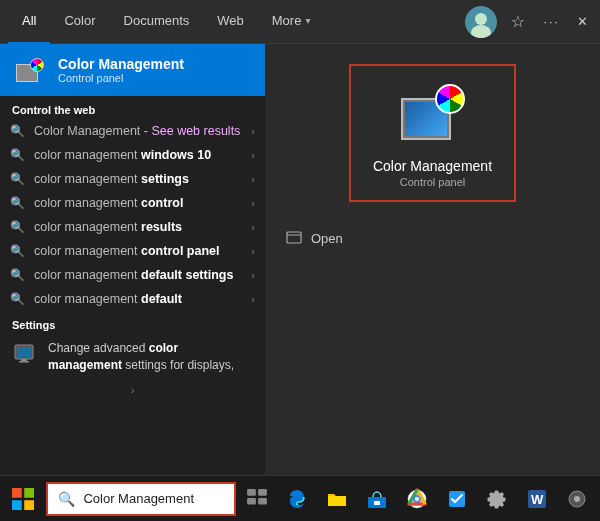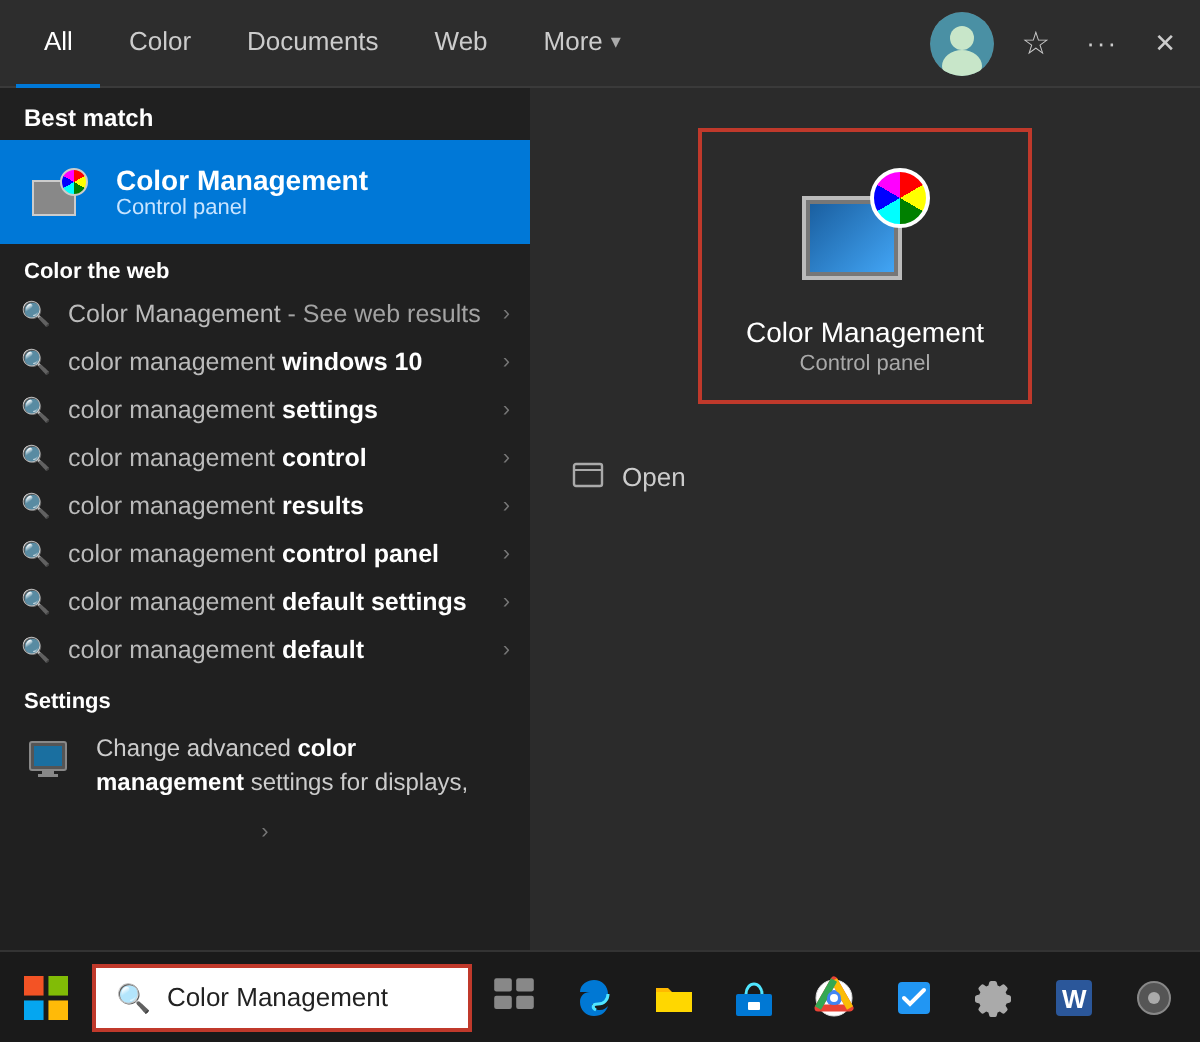--- a/index.html
+++ b/index.html
@@ -410,42 +410,41 @@
       <div class="nav-icon-btn">☆</div>
       <div class="nav-icon-btn" style="letter-spacing:1px; font-size:13px;">···</div>
       <div class="nav-icon-btn" style="font-size:13px;">✕</div>
     </div>
   </div>
 
   <div class="content">
 
     <div class="left-panel">
 
-      <div class="section-label">Best match</div>
 
       <div class="best-match-item">
         <div class="best-match-icon">
           <div class="cm-icon-small">
             <div class="cm-icon-small-monitor"></div>
             <div class="cm-icon-small-palette"></div>
           </div>
         </div>
         <div class="best-match-text">
           <span class="best-match-title">Color Management</span>
           <span class="best-match-subtitle">Control panel</span>
         </div>
       </div>
 
-      <div class="section-header">Color the web</div>
-
-      <div class="result-item">
-        <div class="result-item-left">
-          <span class="search-icon-small">🔍</span>
-          <span class="result-text">
-            <span class="normal">Color Management</span><span class="normal" style="color:#a3a3a3;"> - See web results</span>
+      <div class="section-header">Control the web</div>
+
+      <div class="result-item">
+        <div class="result-item-left">
+          <span class="search-icon-small">🔍</span>
+          <span class="result-text">
+            <span class="normal">Color Management</span><span class="normal" style="color:#f0abfc;"> - See web results</span>
           </span>
         </div>
         <span class="chevron-right">›</span>
       </div>
 
       <div class="result-item">
         <div class="result-item-left">
           <span class="search-icon-small">🔍</span>
           <span class="result-text">
             <span class="normal">color management </span><span class="bold">windows 10</span>

